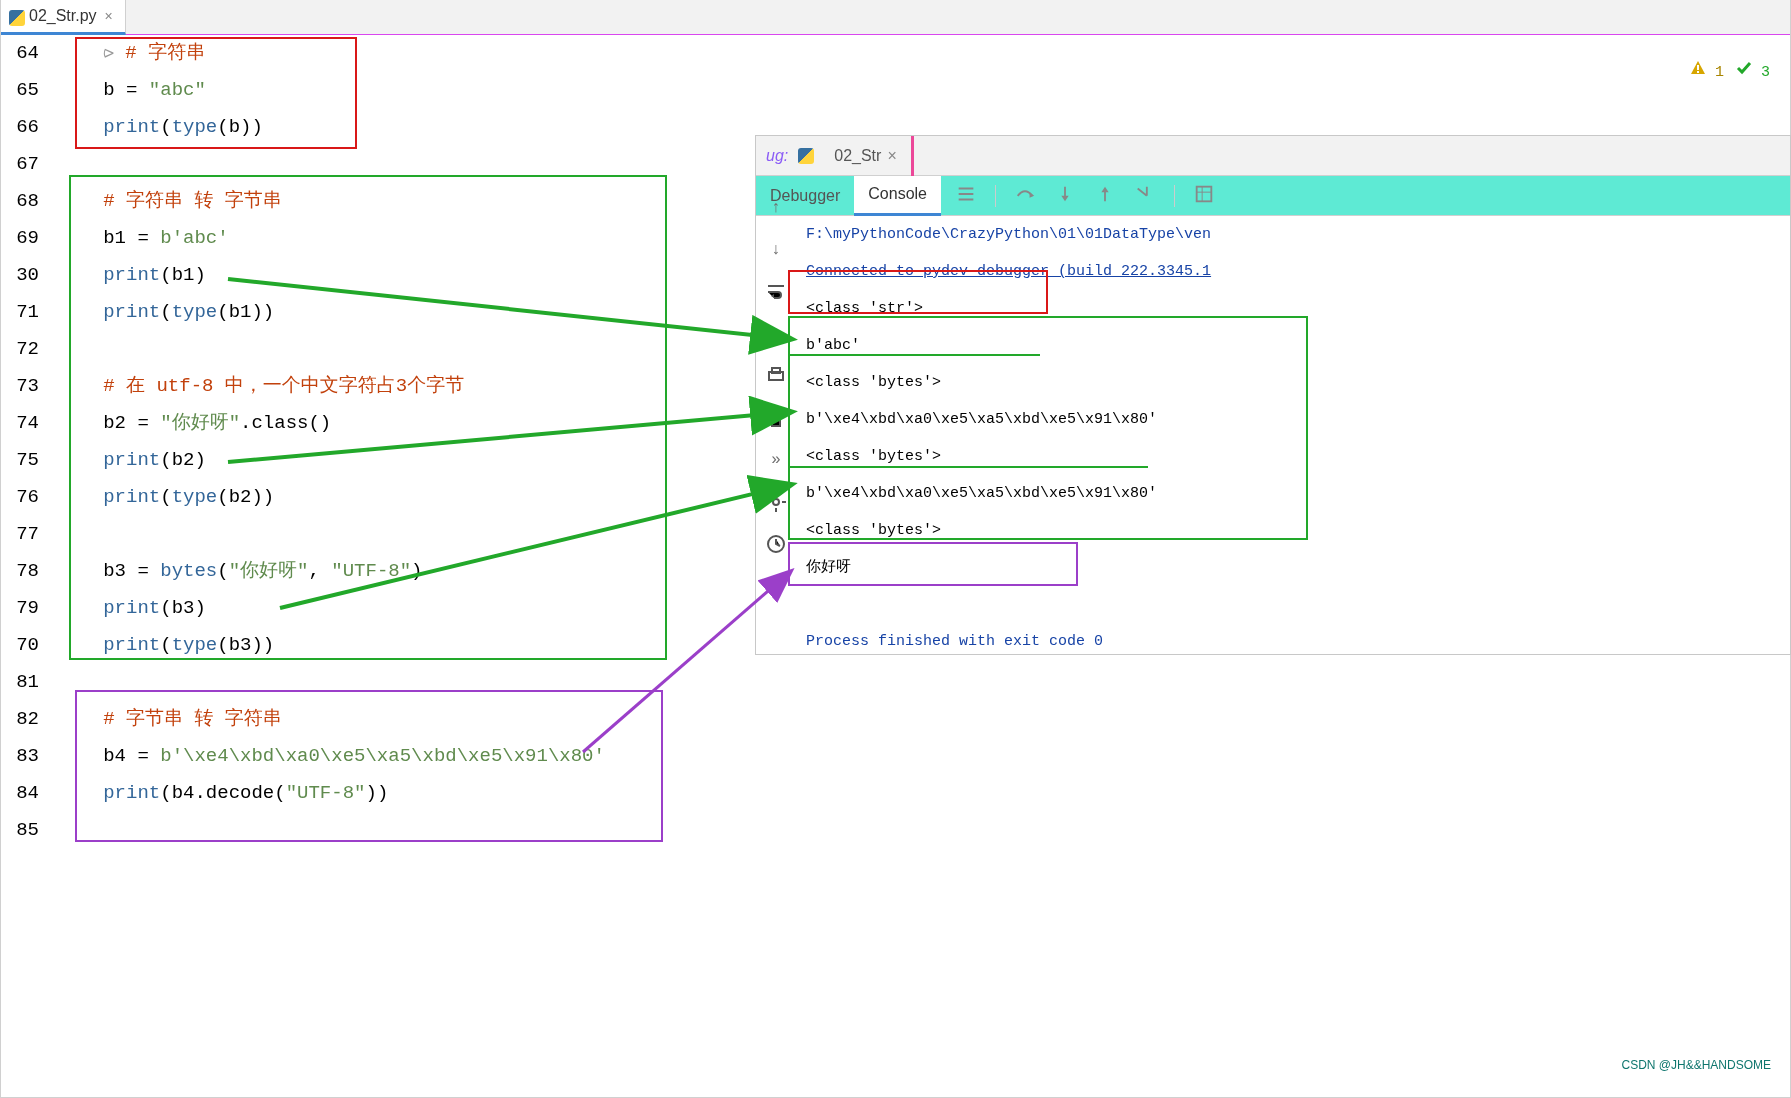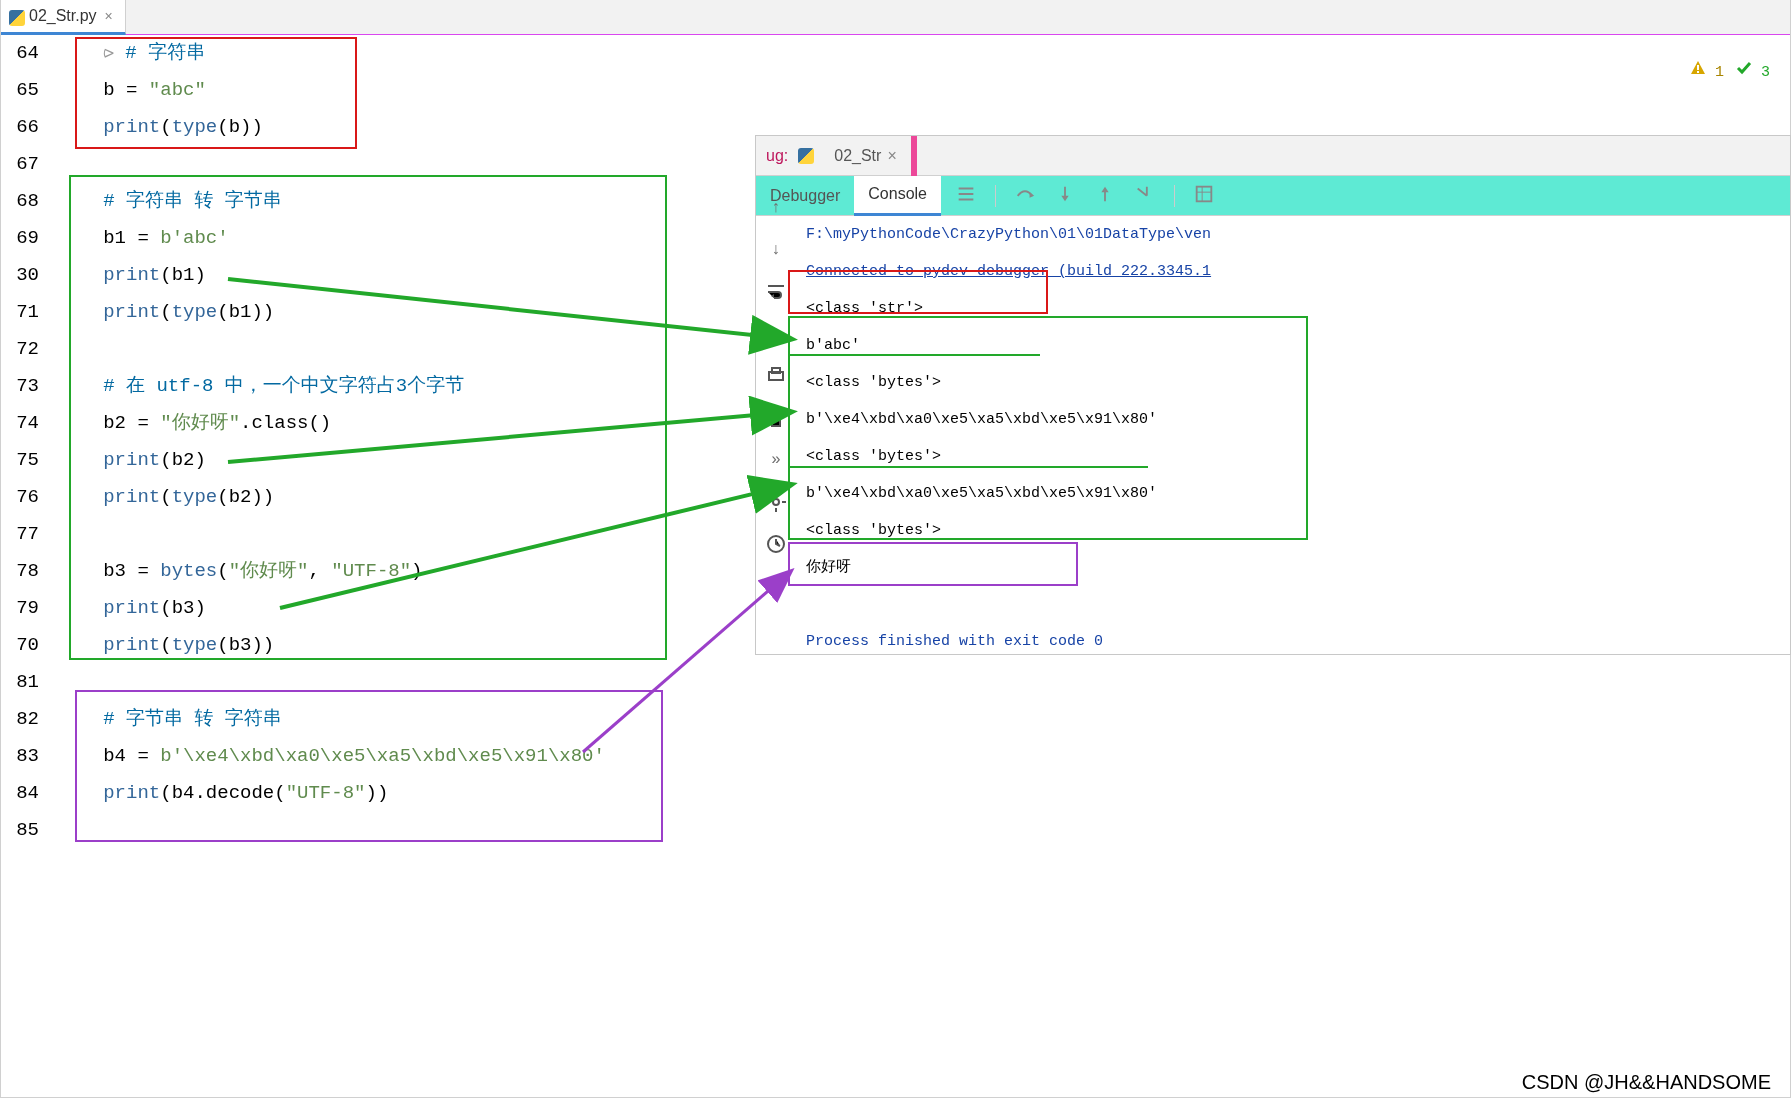--- a/index.html
+++ b/index.html
@@ -72,21 +72,21 @@
     }
     .code {
       flex: 1;
       position: relative;
     }
     .code-line {
       height: 37px;
       white-space: pre;
       color: #000;
     }
-    .c-comment { color: #0369a1; }
+    .c-comment { color: #c2410c; }
     .c-string { color: #608b4e; }
     .c-func { color: #336699; }
     .code-box-red {
       position: absolute;
       border: 2px solid #d91818;
     }
     .code-box-green {
       position: absolute;
       border: 2px solid #22a82a;
     }
@@ -109,29 +109,30 @@
       border-bottom: 1px solid #d0d0d0;
       display: flex;
       align-items: center;
       font-family: -apple-system, sans-serif;
       font-size: 16px;
       color: #555;
       background: #f2f2f2;
     }
     .console-tabbar .label {
       padding: 0 10px;
-      color: #be185d;
+      color: #8b5cf6;
+      font-style: italic;
     }
     .console-tabbar .tabitem {
       padding: 0 14px;
       height: 40px;
       display: flex;
       align-items: center;
       cursor: pointer;
-      border-right: 6px solid #ec4899;
+      border-right: 3px solid #ec4899;
     }
     .console-tabbar .tabitem.active {
       background: #fff;
       border-bottom: 3px solid #3e86d4;
       color: #333;
     }
     .console-toolbar {
       position: absolute;
       left: 0;
       top: 60px;
@@ -180,25 +181,25 @@
       gap: 12px;
       align-items: center;
       font-size: 15px;
       color: #333;
     }
     .badge-warn { color: #a88500; }
     .badge-pass { color: #22a82a; }
 
     .watermark {
       position: absolute;
-      bottom: 4px;
+      bottom: 26px;
       right: 20px;
       font-family: -apple-system, sans-serif;
-      font-size: 20px;
-      color: #000000;
+      font-size: 12px;
+      color: #0f766e;
     }
 
     svg.arrow { position: absolute; pointer-events: none; }
   </style>
 </head>
 <body>
 
 <div class="editor-container">
 
   <div class="tab-bar">

